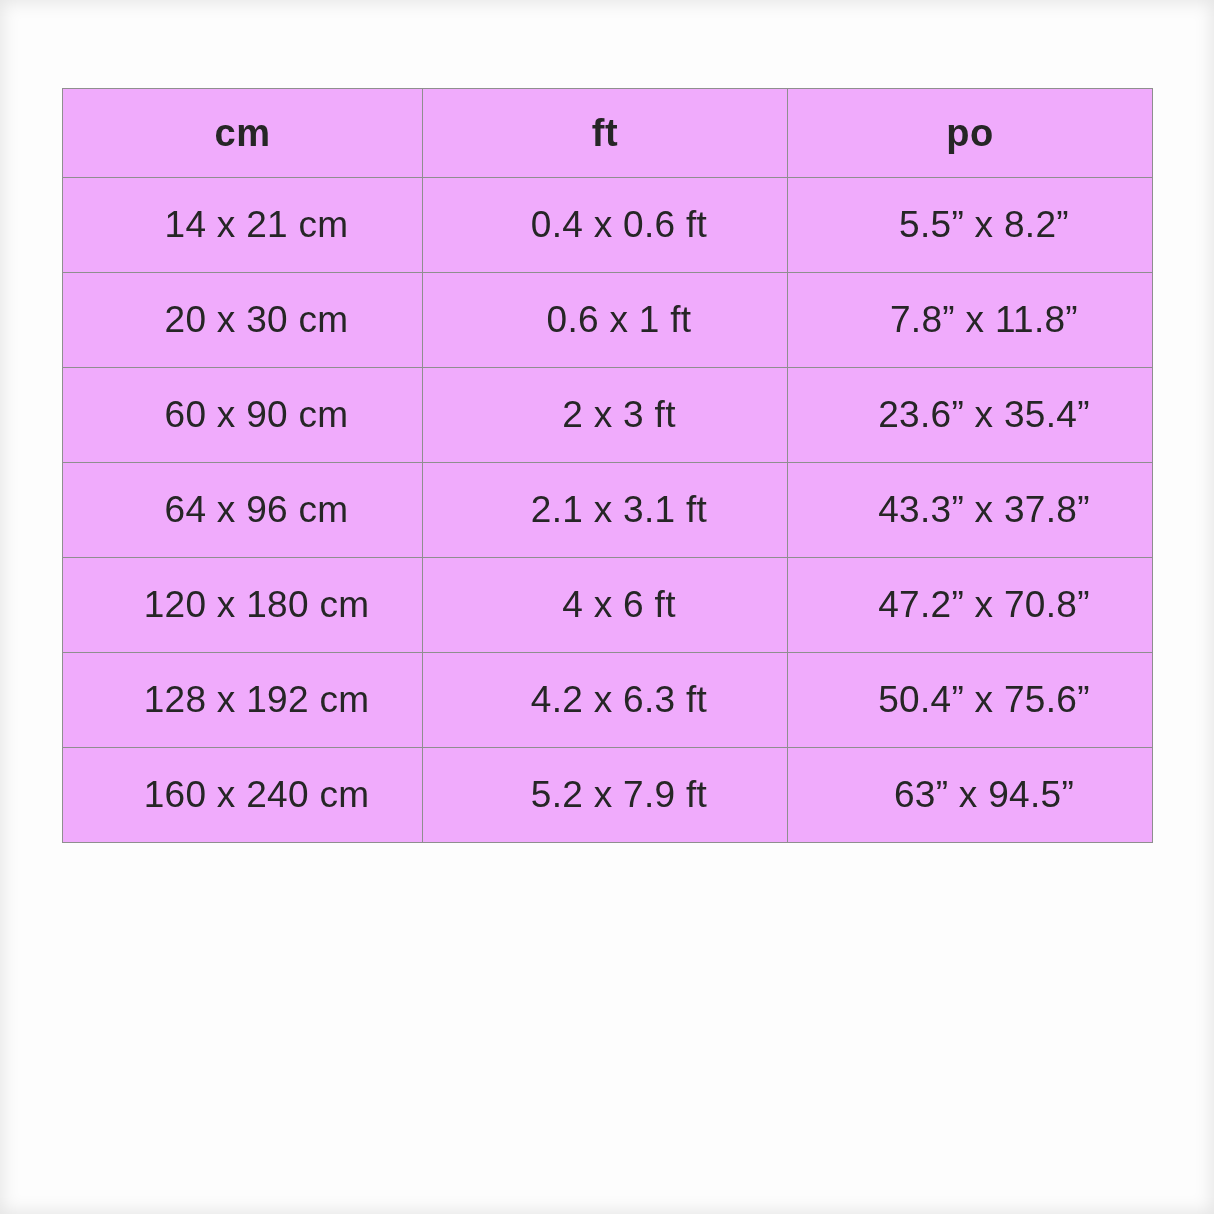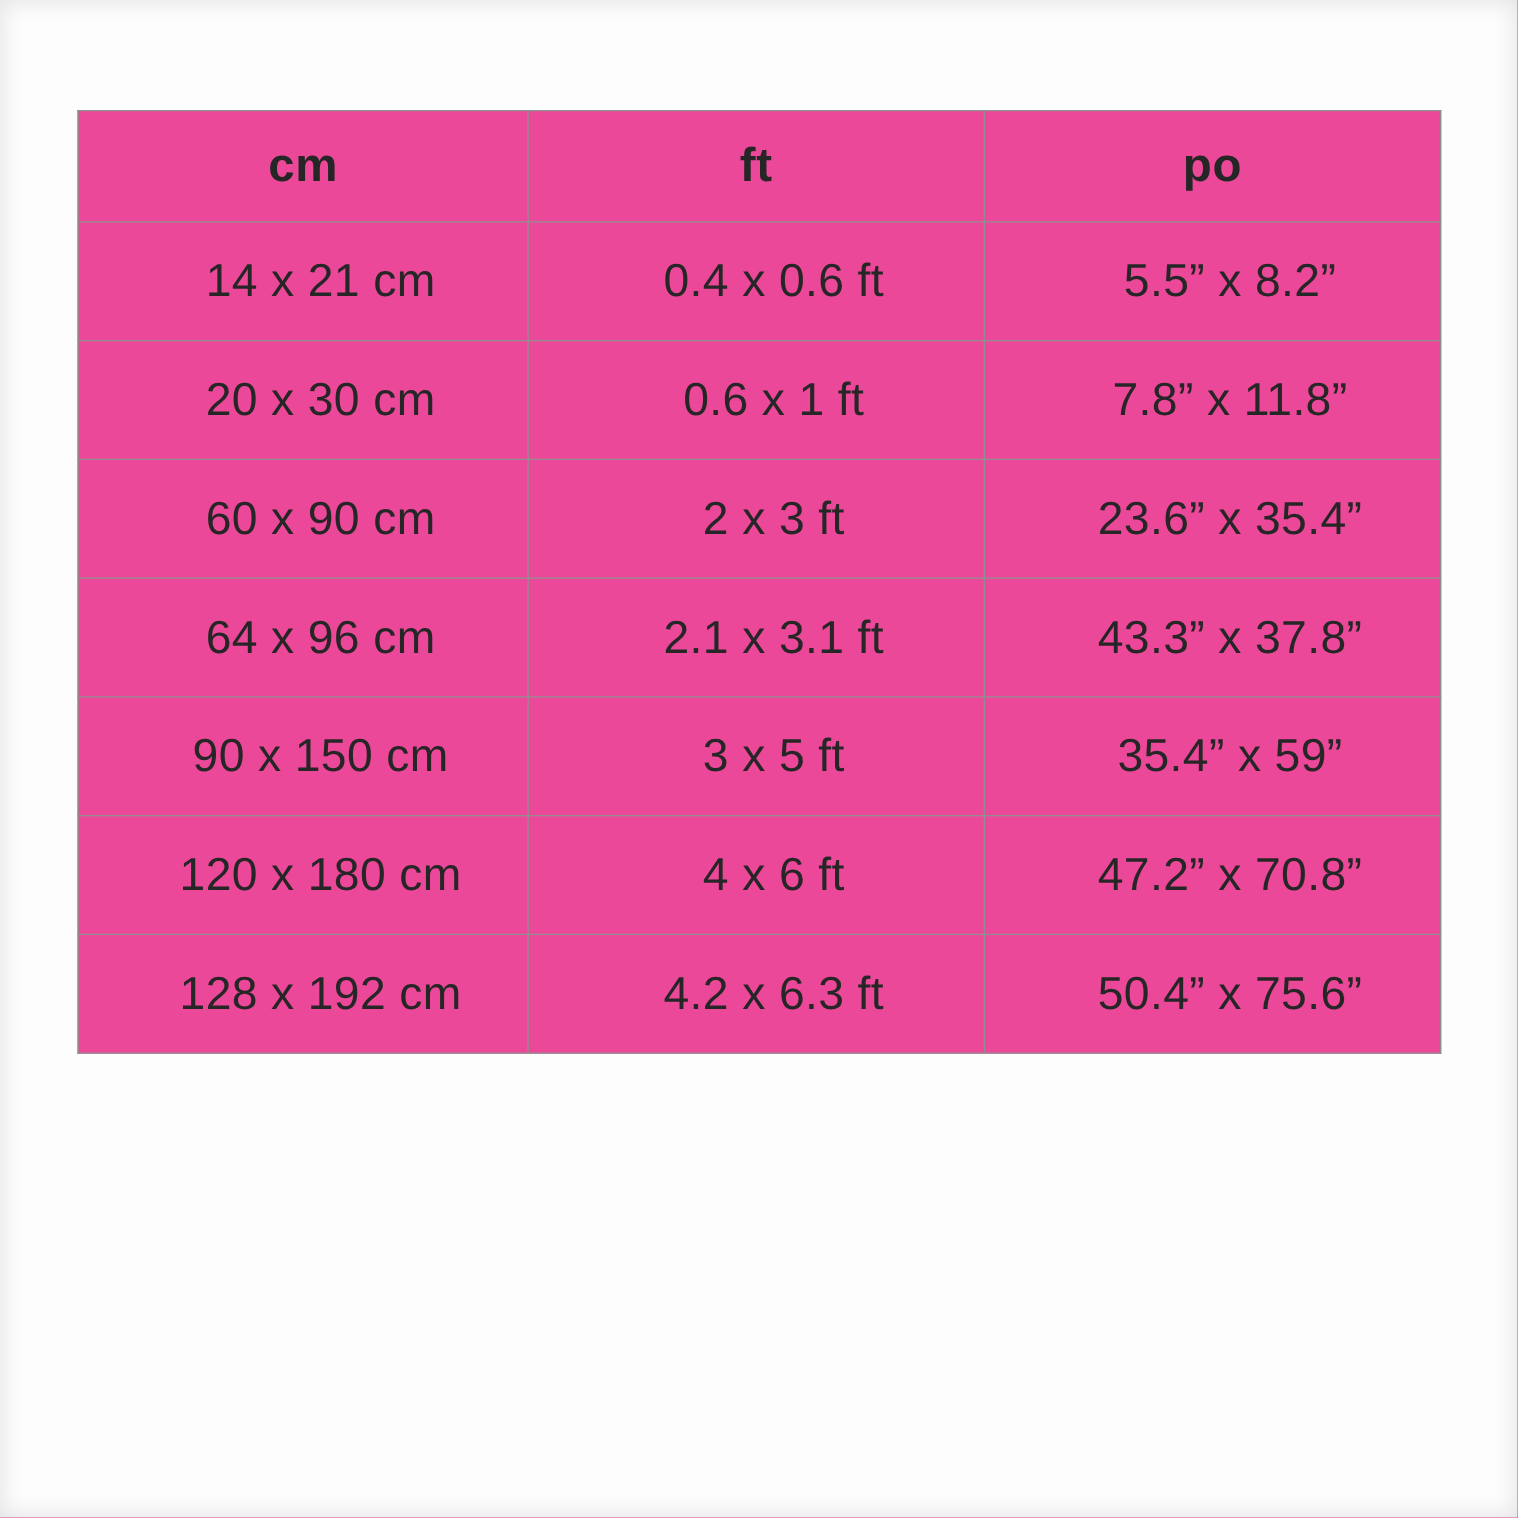--- a/index.html
+++ b/index.html
@@ -21,21 +21,21 @@
     pointer-events: none;
     box-shadow: inset 0 0 18px 2px rgba(0,0,0,0.10);
   }
   table.size-table {
     position: absolute;
     left: 62px;
     top: 88px;
     width: 1090px;
     border-collapse: collapse;
     table-layout: fixed;
-    background: #ec4899;
+    background: #f0abfc;
   }
   table.size-table th,
   table.size-table td {
     border: 1px solid #8f8f8f;
     text-align: center;
     vertical-align: middle;
     color: #262626;
     padding: 0;
   }
   table.size-table th {
@@ -88,28 +88,28 @@
         <td>60 x 90 cm</td>
         <td>2 x 3 ft</td>
         <td>23.6” x 35.4”</td>
       </tr>
       <tr>
         <td>64 x 96 cm</td>
         <td>2.1 x 3.1 ft</td>
         <td>43.3” x 37.8”</td>
       </tr>
       <tr>
-        <td>90 x 150 cm</td>
-        <td>3 x 5 ft</td>
-        <td>35.4” x 59”</td>
-      </tr>
-      <tr>
         <td>120 x 180 cm</td>
         <td>4 x 6 ft</td>
         <td>47.2” x 70.8”</td>
       </tr>
       <tr>
         <td>128 x 192 cm</td>
         <td>4.2 x 6.3 ft</td>
         <td>50.4” x 75.6”</td>
       </tr>
+      <tr>
+        <td>160 x 240 cm</td>
+        <td>5.2 x 7.9 ft</td>
+        <td>63” x 94.5”</td>
+      </tr>
     </tbody>
 </table>
 
 </body></html>

